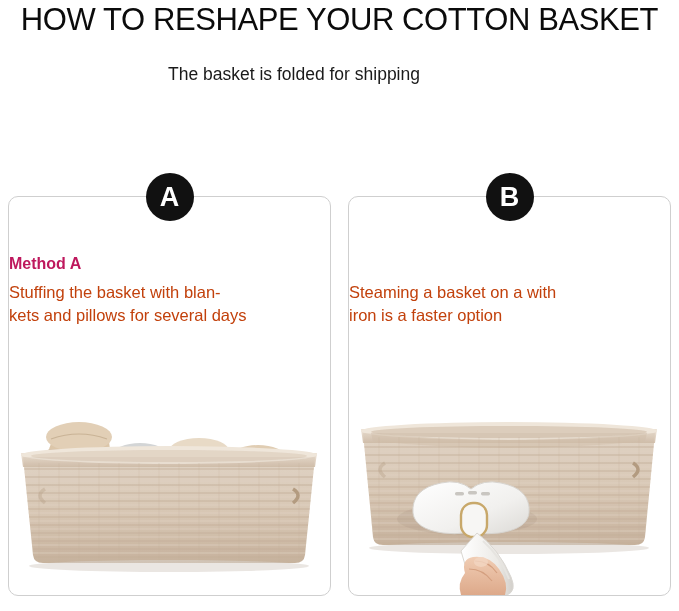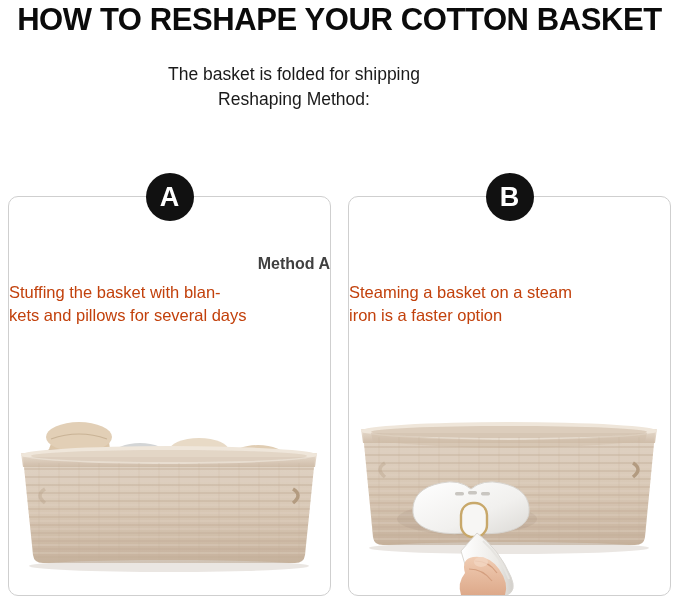--- a/index.html
+++ b/index.html
@@ -24,21 +24,21 @@
   }
 
   
   .headline {
     position: absolute;
     top: 0px;
     left: 0;
     width: 679px;
     text-align: center;
     font-size: 31px;
-    font-weight: bold;
+    font-weight: normal;
     letter-spacing: -0.4px;
     color: #0b0b0b;
     line-height: 40px;
     white-space: nowrap;
   }
 
   
   .intro {
     position: absolute;
     top: 62px;
@@ -88,24 +88,24 @@
     align-items: center;
     justify-content: center;
     line-height: 1;
   }
 
   .panel-title {
     position: absolute;
     top: 58px;
     left: 0;
     width: 100%;
-    text-align: right;
+    text-align: left;
     font-size: 16px;
     font-weight: bold;
-    color: #404040;
+    color: #be185d;
   }
   .panel-desc {
     position: absolute;
     top: 84px;
     left: 0;
     width: 100%;
     text-align: left;
     font-size: 16.5px;
     line-height: 23px;
     color: #c2410c;
@@ -127,21 +127,20 @@
 </style>
 </head>
 <body>
 
 <div class="page">
 
   <div class="headline">HOW TO RESHAPE YOUR COTTON BASKET</div>
 
   <div class="intro">
     <div>The basket is folded for shipping</div>
-    <div>Reshaping Method:</div>
   </div>
 
   <div class="panels">
 
     <div class="panel">
       <div class="badge">A</div>
       <div class="panel-title">Method A</div>
       <div class="panel-desc">Stuffing the basket with blan-
 kets and pillows for several days</div>
 
@@ -262,21 +261,21 @@
             <path d="M36,152 q-10,6 0,14" stroke="#b39b80" stroke-width="3.5" fill="none" opacity="0.35"></path>
 
             <ellipse cx="160" cy="229" rx="140" ry="6" fill="#d8d2cb" opacity="0.55"></ellipse>
           </g>
         </svg>
       </div>
     </div>
 
     <div class="panel">
       <div class="badge">B</div>
-      <div class="panel-desc">Steaming a basket on a steam
+      <div class="panel-desc">Steaming a basket on a with
 iron is a faster option</div>
 
       <div class="illus">
         <svg width="320" height="258" viewBox="0 0 320 258" xmlns="http://www.w3.org/2000/svg">
           <defs>
             <linearGradient id="bodyB" x1="0" y1="0" x2="0" y2="1">
               <stop offset="0%" stop-color="#e7dbcd"></stop>
               <stop offset="55%" stop-color="#ddcdbb"></stop>
               <stop offset="100%" stop-color="#cbb7a2"></stop>
             </linearGradient>

